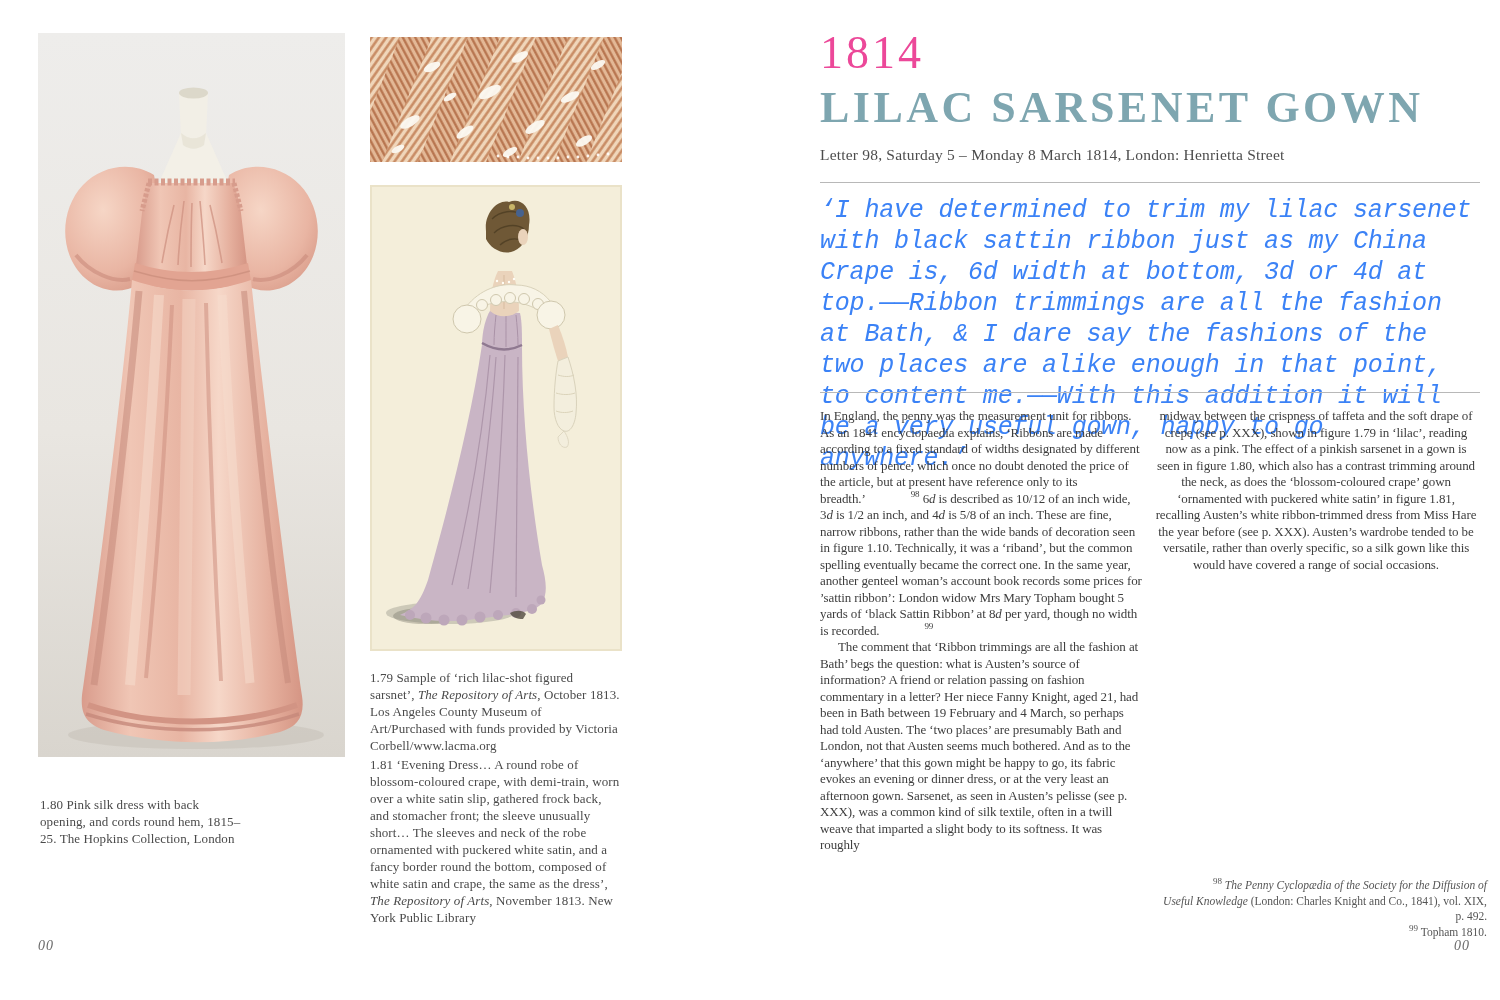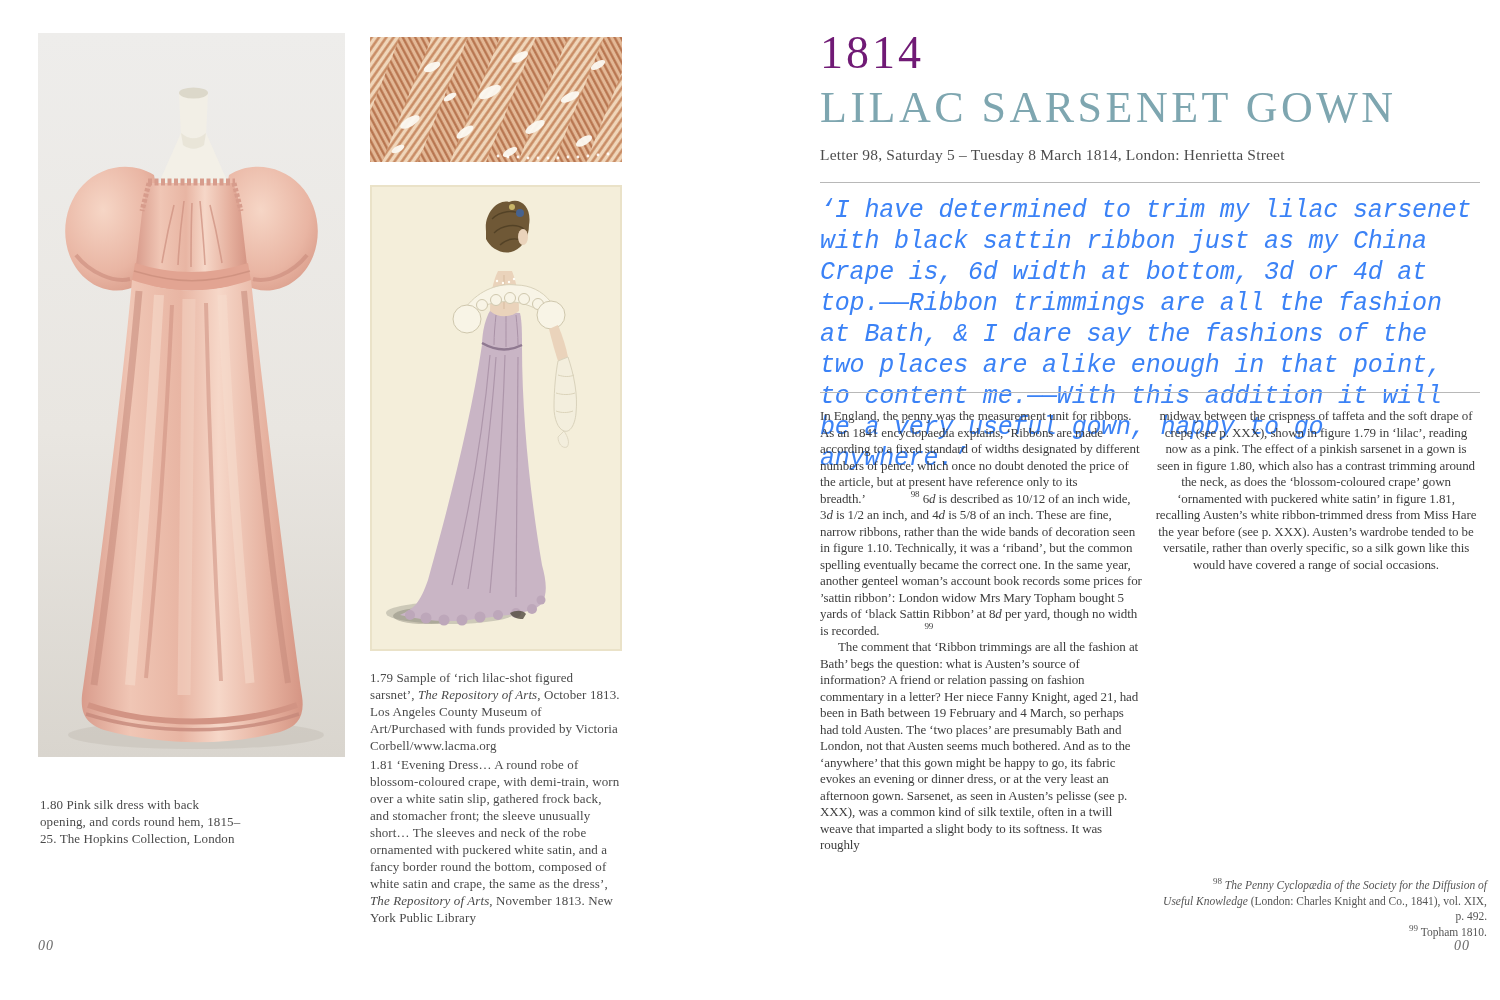--- a/index.html
+++ b/index.html
@@ -19,23 +19,23 @@
   .cap-180{left:40px;top:783px;width:208px;}
   .cap-179{left:370px;top:656px;width:250px;}
   .cap-181{left:370px;top:743px;width:252px;}
 
   .folio{position:absolute;font-size:14px;color:#6a6a6a;letter-spacing:1px;font-style:italic;}
   .folio-left{left:38px;top:938px;}
   .folio-right{right:30px;top:938px;}
 
   
   .title-year{position:absolute;left:70px;top:30px;font-size:46px;line-height:1;
-              letter-spacing:3px;color:#701a75;font-weight:400;margin:0;}
+              letter-spacing:3px;color:#ec4899;font-weight:400;margin:0;}
   .title-main{position:absolute;left:70px;top:86px;font-size:44px;line-height:1;
-              letter-spacing:3.5px;color:#7ea6b0;font-weight:400;margin:0;white-space:nowrap;}
+              letter-spacing:3.5px;color:#7ea6b0;font-weight:700;margin:0;white-space:nowrap;}
   .subtitle{position:absolute;left:70px;top:146px;font-size:15.5px;color:#4c4c4c;letter-spacing:0.2px;}
   .rule{position:absolute;left:70px;width:660px;height:1px;background:#b8b8b8;}
   .rule-top{top:182px;}
   .rule-bottom{top:392px;}
   .pull-quote{position:absolute;left:70px;top:195px;width:666px;
               font-style:italic;font-size:25px;line-height:31px;color:#3b82f6;
               letter-spacing:-0.2px;font-family:Liberation Mono, monospace;}
   .col{position:absolute;top:408px;width:322px;font-size:13px;line-height:16.5px;
        color:#3d3d3d;letter-spacing:-0.1px;text-align:left;}
   .col p{margin:0;}
@@ -241,21 +241,21 @@
 
     <p class="caption cap-180">1.80 Pink silk dress with back opening, and cords round hem, 1815–25. The Hopkins Collection, London</p>
     <p class="caption cap-179">1.79 Sample of ‘rich lilac-shot figured sarsnet’, <em>The Repository of Arts</em>, October 1813. Los Angeles County Museum of Art/Purchased with funds provided by Victoria Corbell/www.lacma.org</p>
     <p class="caption cap-181">1.81 ‘Evening Dress… A round robe of blossom-coloured crape, with demi-train, worn over a white satin slip, gathered frock back, and stomacher front; the sleeve unusually short… The sleeves and neck of the robe ornamented with puckered white satin, and a fancy border round the bottom, composed of white satin and crape, the same as the dress’, <em>The Repository of Arts</em>, November 1813. New York Public Library</p>
     <span class="folio folio-left">00</span>
   </div>
 
   <div class="page page-right">
     <h1 class="title-year">1814</h1>
     <h1 class="title-main">LILAC SARSENET GOWN</h1>
-    <div class="subtitle">Letter 98, Saturday 5 – Tuesday 8 March 1814, London: Henrietta Street</div>
+    <div class="subtitle">Letter 98, Saturday 5 – Monday 8 March 1814, London: Henrietta Street</div>
 
     <div class="rule rule-top"></div>
     <div class="pull-quote">‘I have determined to trim my lilac sarsenet with black sattin ribbon just as my China Crape is, 6d width at bottom, 3d or 4d at top.——Ribbon trimmings are all the fashion at Bath, &amp; I dare say the fashions of the two places are alike enough in that point, to content me.——With this addition it will be a very useful gown, happy to go anywhere.’</div>
     <div class="rule rule-bottom"></div>
 
     <div class="col col-1">
       <p>In England, the penny was the measurement unit for ribbons. As an 1841 encyclopaedia explains, ‘Ribbons are made according to a fixed standard of widths designated by different numbers of pence, which once no doubt denoted the price of the article, but at present have reference only to its breadth.’<sup>98</sup> 6<em>d</em> is described as 10/12 of an inch wide, 3<em>d</em> is 1/2 an inch, and 4<em>d</em> is 5/8 of an inch. These are fine, narrow ribbons, rather than the wide bands of decoration seen in figure 1.10. Technically, it was a ‘riband’, but the common spelling eventually became the correct one. In the same year, another genteel woman’s account book records some prices for ’sattin ribbon’: London widow Mrs Mary Topham bought 5 yards of ‘black Sattin Ribbon’ at 8<em>d</em> per yard, though no width is recorded.<sup>99</sup></p>
       <p>The comment that ‘Ribbon trimmings are all the fashion at Bath’ begs the question: what is Austen’s source of information? A friend or relation passing on fashion commentary in a letter? Her niece Fanny Knight, aged 21, had been in Bath between 19 February and 4 March, so perhaps had told Austen. The ‘two places’ are presumably Bath and London, not that Austen seems much bothered. And as to the ‘anywhere’ that this gown might be happy to go, its fabric evokes an evening or dinner dress, or at the very least an afternoon gown. Sarsenet, as seen in Austen’s pelisse (see p. XXX), was a common kind of silk textile, often in a twill weave that imparted a slight body to its softness. It was roughly</p>
     </div>
     <div class="col col-2">

